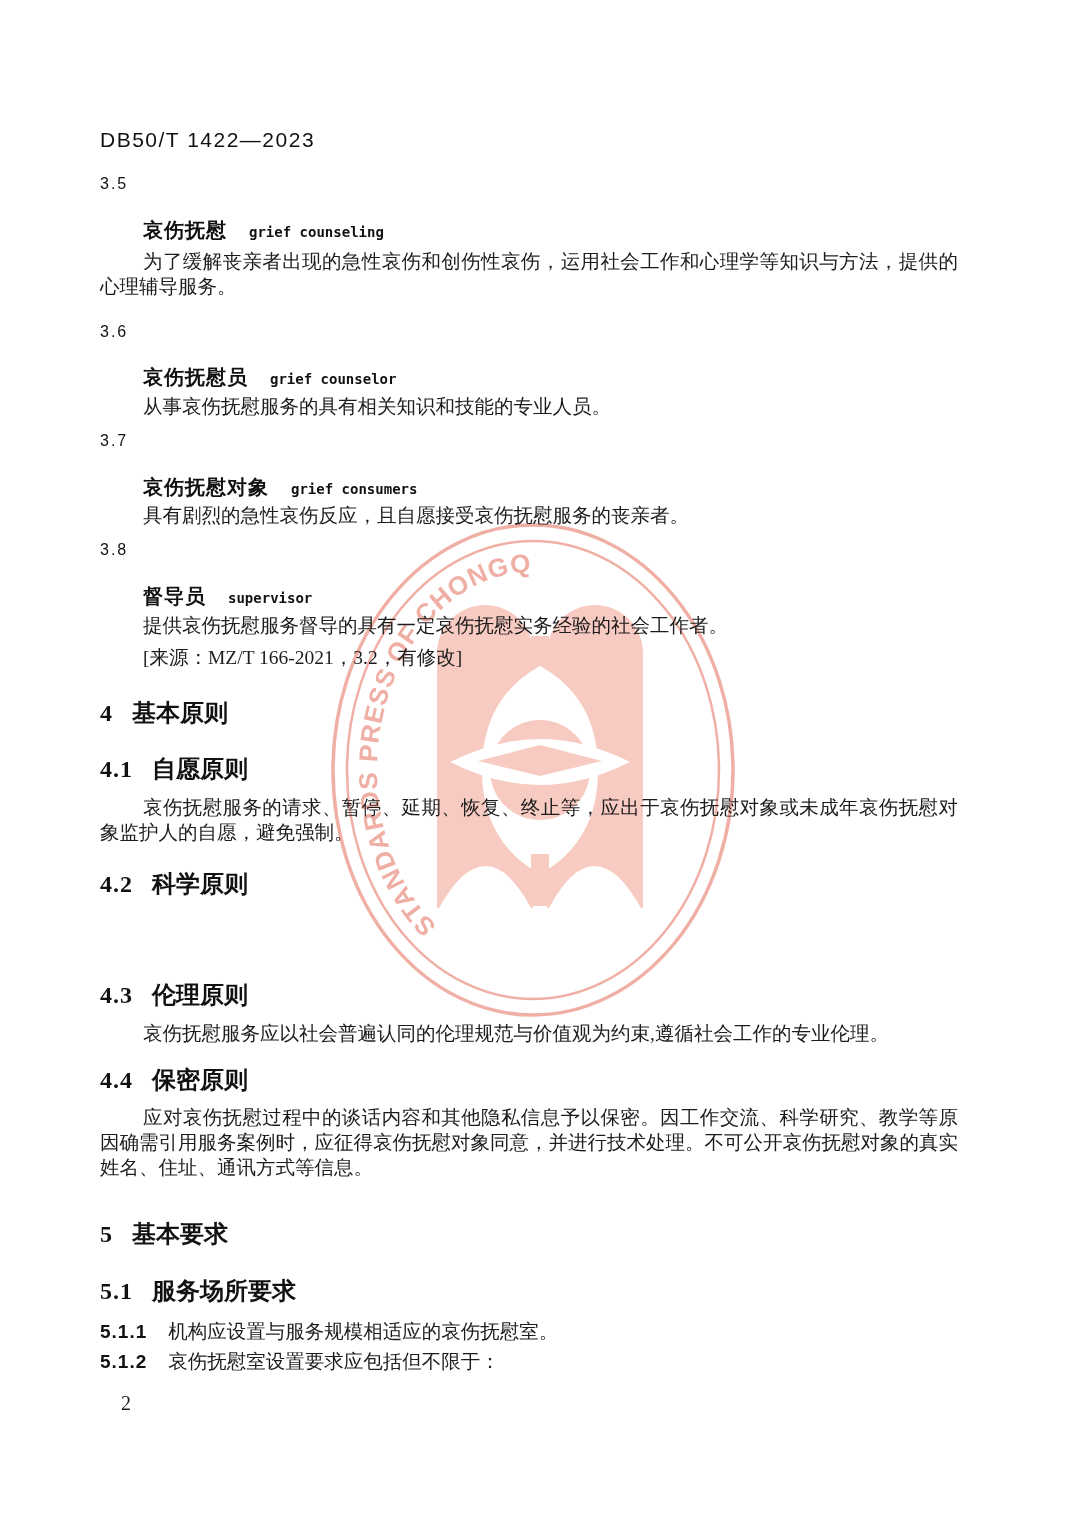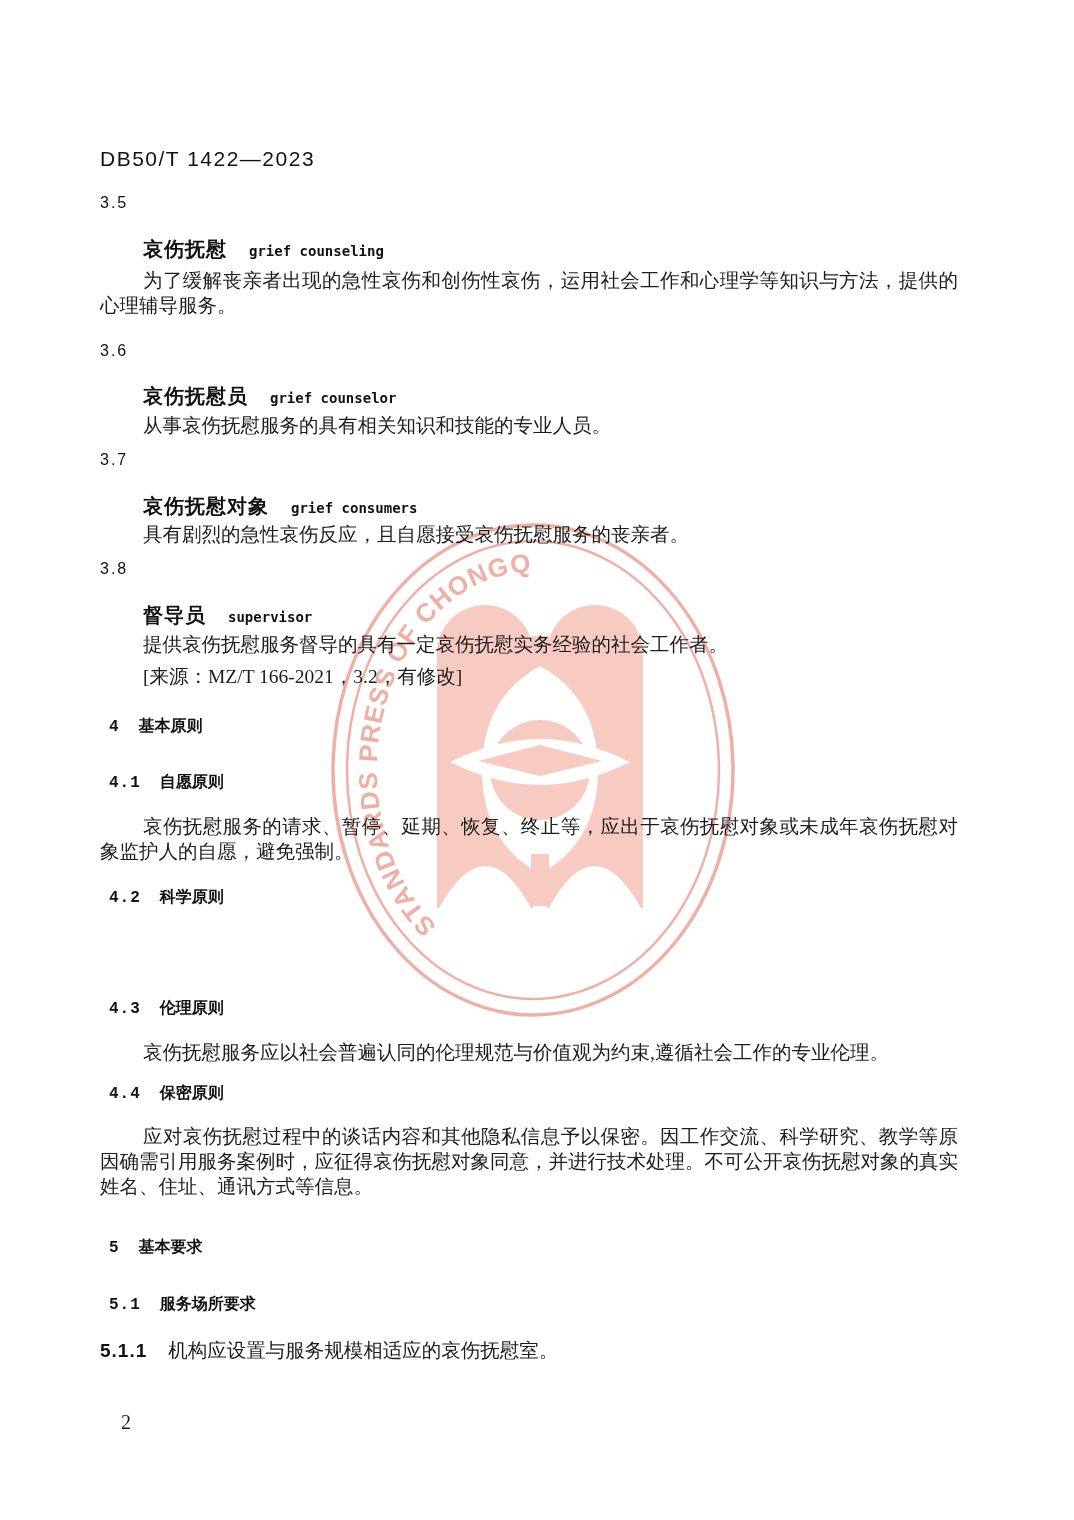--- a/index.html
+++ b/index.html
@@ -1,20 +1,20 @@
 <!DOCTYPE html>
 <html><head>
 <meta charset="utf-8">
 <style>
   html,body { margin:0; padding:0; background:#ffffff; }
   .page {
     position:relative; width:1074px; height:1520px; background:#ffffff;
     font-family:"Liberation Serif", serif; color:#1c1c1c; overflow:hidden;
   }
-  .layer { position:absolute; left:0; top:0; z-index:1;margin-top:19px; }
+  .layer { position:absolute; left:0; top:0; z-index:1; }
   .wm-svg { position:absolute; left:0; top:0; z-index:0; }
 
   .abs { position:absolute; }
   .doc-num {
     left:100px; font-family:"Liberation Sans", sans-serif;
     font-size:21px; letter-spacing:1.5px; color:#111;
   }
   .clause-num {
     left:100px; font-family:"Liberation Sans", sans-serif;
     font-size:16px; letter-spacing:2px; color:#111;
@@ -27,22 +27,22 @@
   .term-en {
     font-family:"DejaVu Sans Mono", monospace; font-weight:bold;
     font-size:14px; margin-left:22px; color:#111;
   }
   .para {
     left:100px; width:858px; font-size:19.5px; line-height:25px;
     text-align:justify; text-indent:43px; color:#1c1c1c;
   }
   .single-line { left:143px; font-size:19.5px; white-space:nowrap; color:#1c1c1c; }
   .heading {
-    left:109px; font-family:Liberation Mono, monospace; font-weight:bold;
-    font-size:16px; color:#111; white-space:nowrap;
+    left:100px; font-family:Liberation Serif, serif; font-weight:bold;
+    font-size:24px; color:#111; white-space:nowrap;
   }
   .heading .h-num { display:inline-block; min-width:0; margin-right:19px; letter-spacing:1px; }
   .clause-line { left:100px; font-size:19.5px; white-space:nowrap; color:#1c1c1c; }
   .clause-line .c-num {
     font-family:"Liberation Sans", sans-serif; font-weight:bold;
     font-size:19px; margin-right:21px; letter-spacing:1px; color:#111;
   }
   .page-num { left:121px; font-size:20px; color:#1c1c1c; }
 </style>
 </head>
@@ -126,16 +126,19 @@
   </div>
 
   <div class="abs heading layer" style="top:1275px">
     <span class="h-num">5.1</span><span>服务场所要求</span>
   </div>
 
   <div class="abs clause-line layer" style="top:1318px">
     <span class="c-num">5.1.1</span><span>机构应设置与服务规模相适应的哀伤抚慰室。</span>
   </div>
 
+  <div class="abs clause-line layer" style="top:1348px">
+    <span class="c-num">5.1.2</span><span>哀伤抚慰室设置要求应包括但不限于：</span>
+  </div>
 
   <div class="abs page-num layer" style="top:1392px">2</div>
 
 </div>
 
 </body></html>

